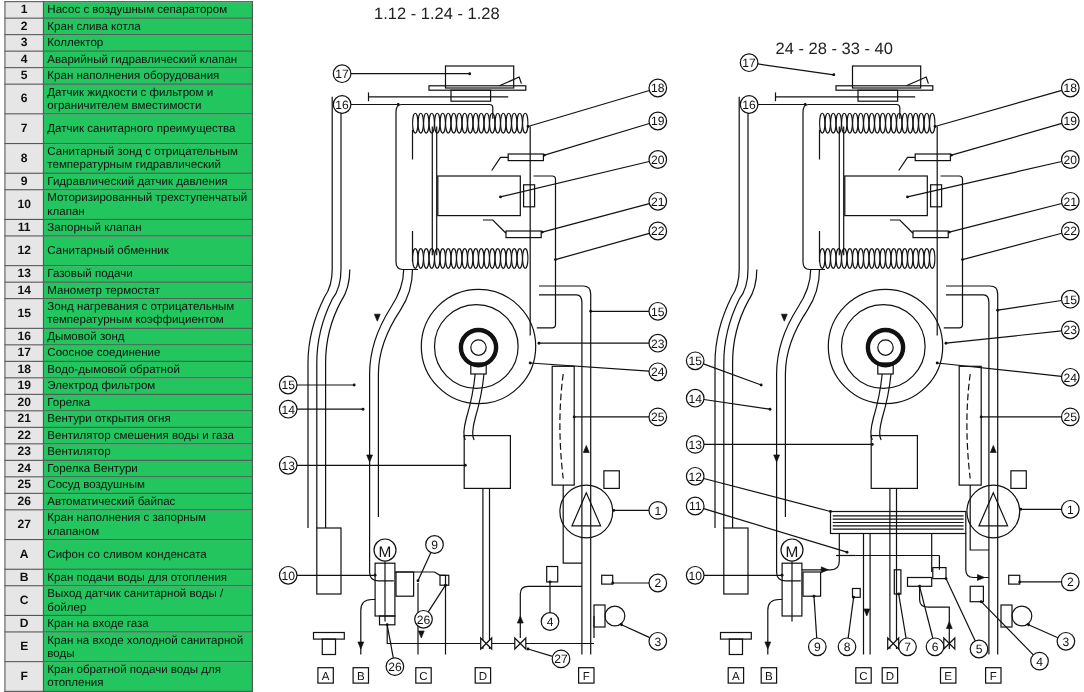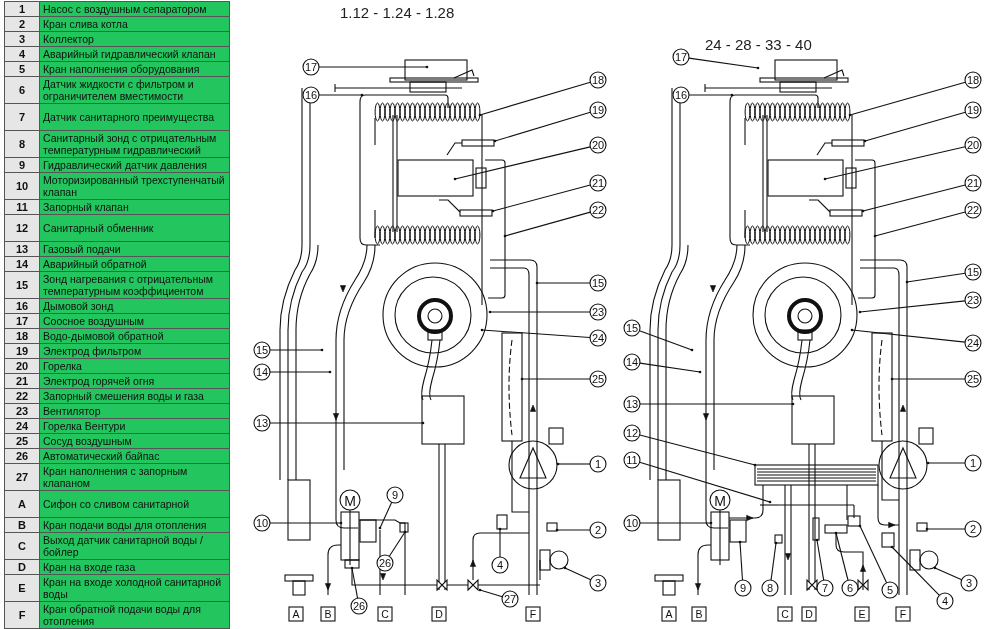--- a/index.html
+++ b/index.html
@@ -64,53 +64,53 @@
       <tr style="height: 27px;">
         <td class="num">12</td>
         <td class="txt">Санитарный обменник</td>
       </tr>
       <tr style="height: 15px;">
         <td class="num">13</td>
         <td class="txt">Газовый подачи</td>
       </tr>
       <tr style="height: 15px;">
         <td class="num">14</td>
-        <td class="txt">Аварийный обратной</td>
+        <td class="txt">Манометр термостат</td>
       </tr>
       <tr style="height: 27px;">
         <td class="num">15</td>
         <td class="txt">Зонд нагревания с отрицательным температурным коэффициентом</td>
       </tr>
       <tr style="height: 15px;">
         <td class="num">16</td>
         <td class="txt">Дымовой зонд</td>
       </tr>
       <tr style="height: 15px;">
         <td class="num">17</td>
-        <td class="txt">Соосное воздушным</td>
+        <td class="txt">Соосное соединение</td>
       </tr>
       <tr style="height: 15px;">
         <td class="num">18</td>
         <td class="txt">Водо-дымовой обратной</td>
       </tr>
       <tr style="height: 15px;">
         <td class="num">19</td>
         <td class="txt">Электрод фильтром</td>
       </tr>
       <tr style="height: 15px;">
         <td class="num">20</td>
         <td class="txt">Горелка</td>
       </tr>
       <tr style="height: 15px;">
         <td class="num">21</td>
-        <td class="txt">Электрод горячей огня</td>
+        <td class="txt">Вентури открытия огня</td>
       </tr>
       <tr style="height: 15px;">
         <td class="num">22</td>
-        <td class="txt">Запорный смешения воды и газа</td>
+        <td class="txt">Вентилятор смешения воды и газа</td>
       </tr>
       <tr style="height: 15px;">
         <td class="num">23</td>
         <td class="txt">Вентилятор</td>
       </tr>
       <tr style="height: 15px;">
         <td class="num">24</td>
         <td class="txt">Горелка Вентури</td>
       </tr>
       <tr style="height: 15px;">
@@ -120,21 +120,21 @@
       <tr style="height: 15px;">
         <td class="num">26</td>
         <td class="txt">Автоматический байпас</td>
       </tr>
       <tr style="height: 27px;">
         <td class="num">27</td>
         <td class="txt">Кран наполнения с запорным клапаном</td>
       </tr>
       <tr style="height: 27px;">
         <td class="num">A</td>
-        <td class="txt">Сифон со сливом санитарной</td>
+        <td class="txt">Сифон со сливом конденсата</td>
       </tr>
       <tr style="height: 15px;">
         <td class="num">B</td>
         <td class="txt">Кран подачи воды для отопления</td>
       </tr>
       <tr style="height: 27px;">
         <td class="num">C</td>
         <td class="txt">Выход датчик санитарной воды / бойлер</td>
       </tr>
       <tr style="height: 15px;">

